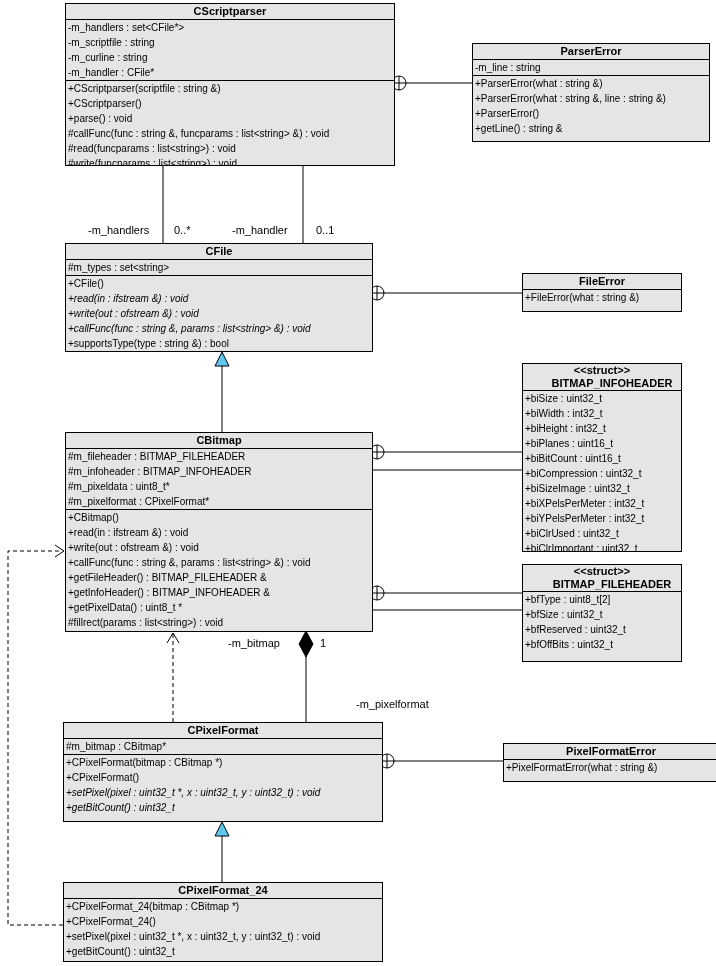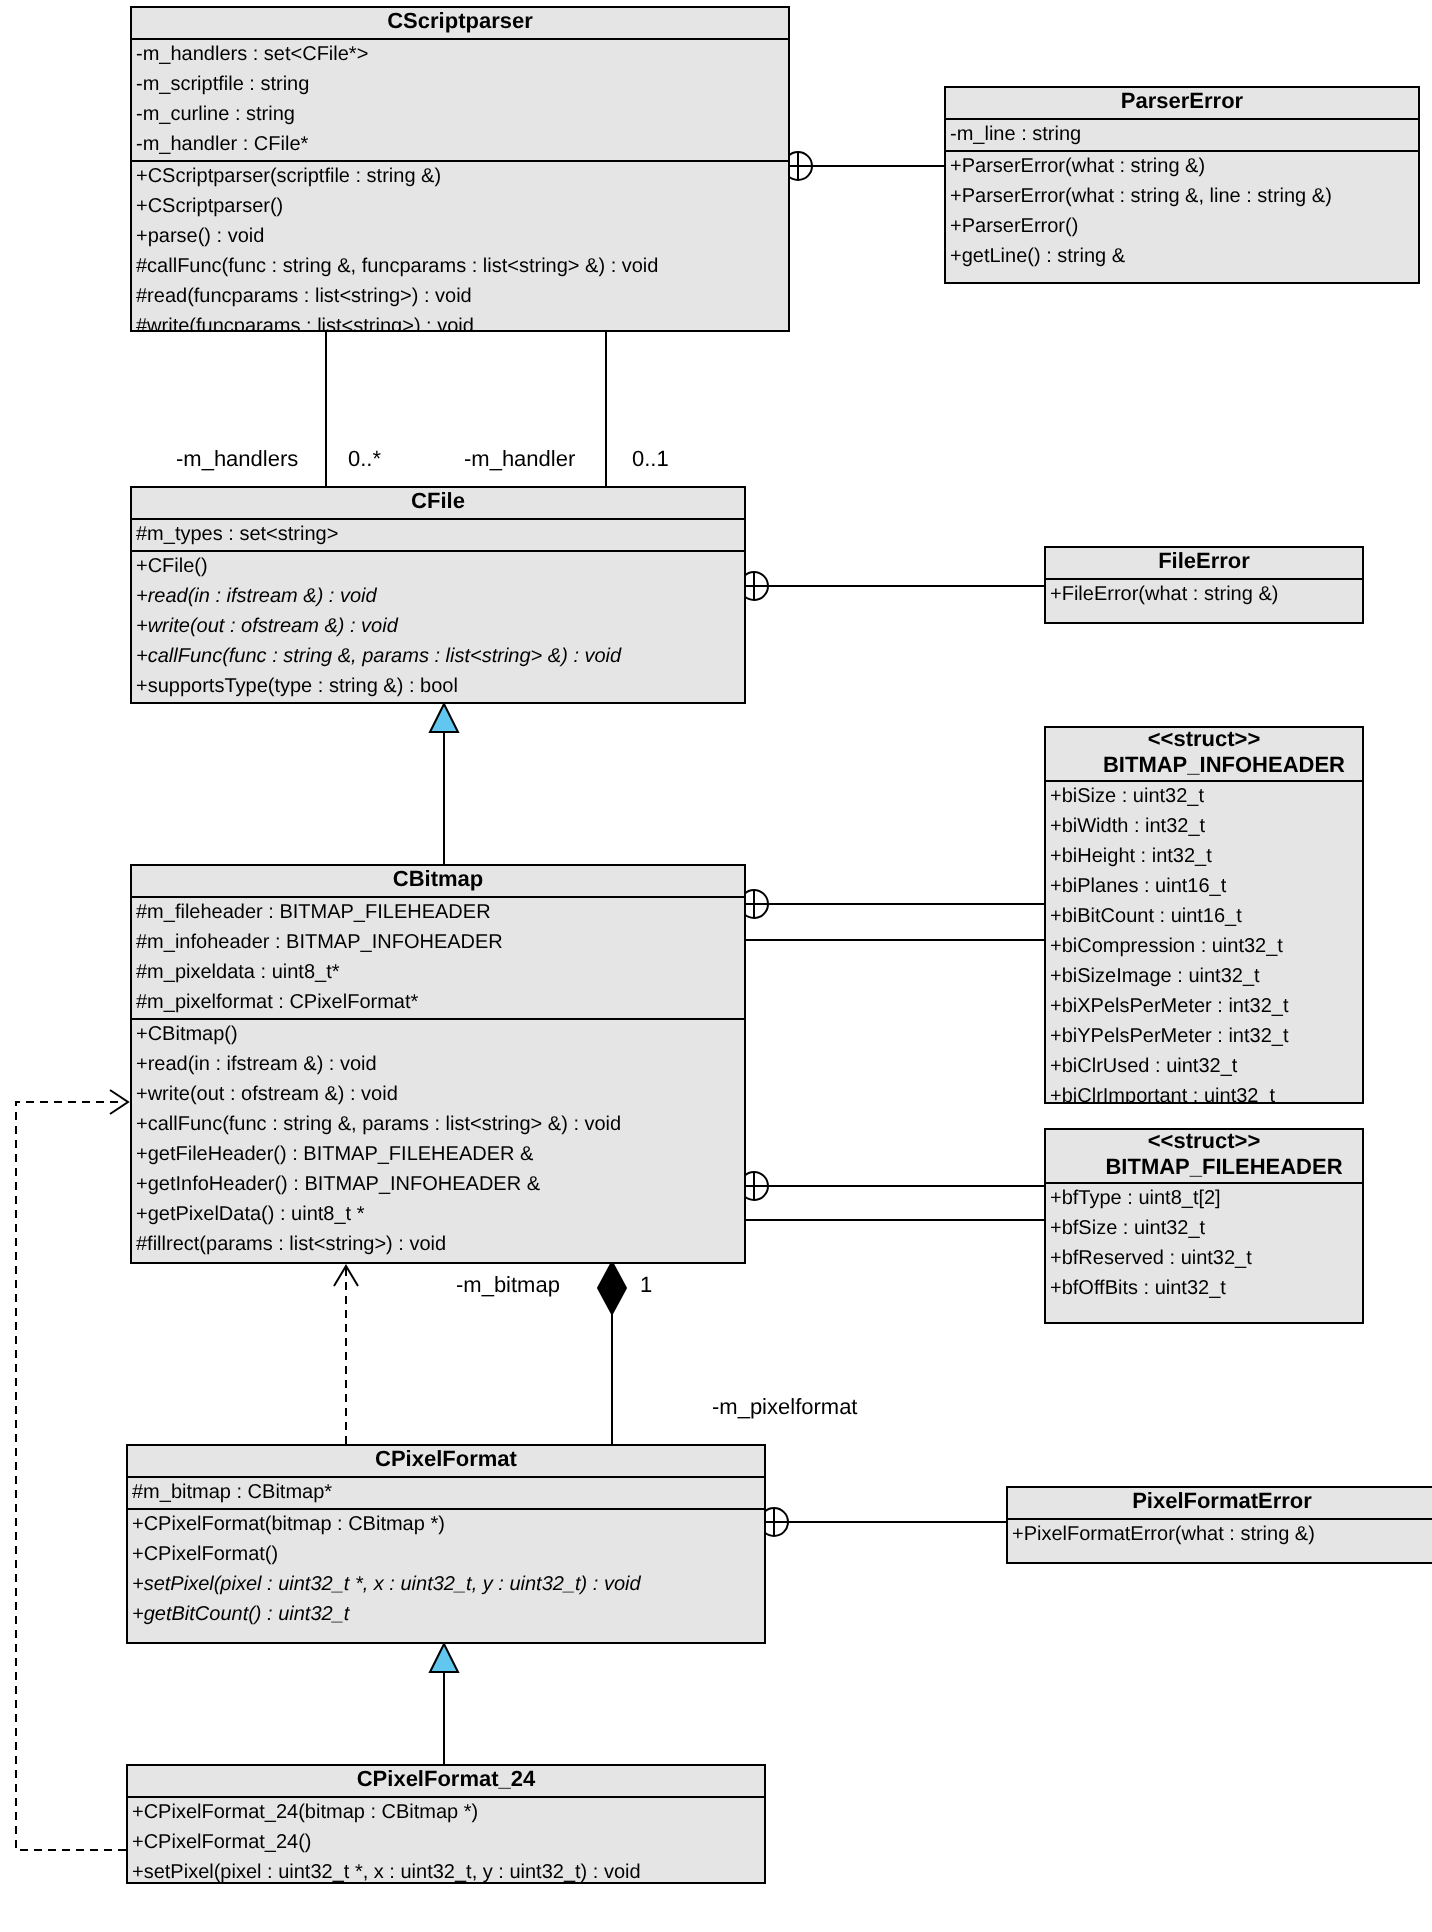--- a/index.html
+++ b/index.html
@@ -232,21 +232,21 @@
       </div>
   </div>
 
   <div class="uml-class" style="left:503px; top:743px; width:216px; height:39px;">
     <div class="uml-title"><span>PixelFormatError</span></div>
     <div class="compartment grow">
         <div class="member">+PixelFormatError(what : string &amp;)</div>
       </div>
   </div>
 
-  <div class="uml-class" style="left:63px; top:882px; width:320px; height:60px;">
+  <div class="uml-class" style="left:63px; top:882px; width:320px; height:80px;">
     <div class="uml-title"><span>CPixelFormat_24</span></div>
     <div class="compartment grow">
         <div class="member">+CPixelFormat_24(bitmap : CBitmap *)</div>
         <div class="member">+CPixelFormat_24()</div>
         <div class="member">+setPixel(pixel : uint32_t *, x : uint32_t, y : uint32_t) : void</div>
         <div class="member">+getBitCount() : uint32_t</div>
       </div>
   </div>
 
   <div class="edge-label" style="left:88px; top:224px;">-m_handlers</div>

